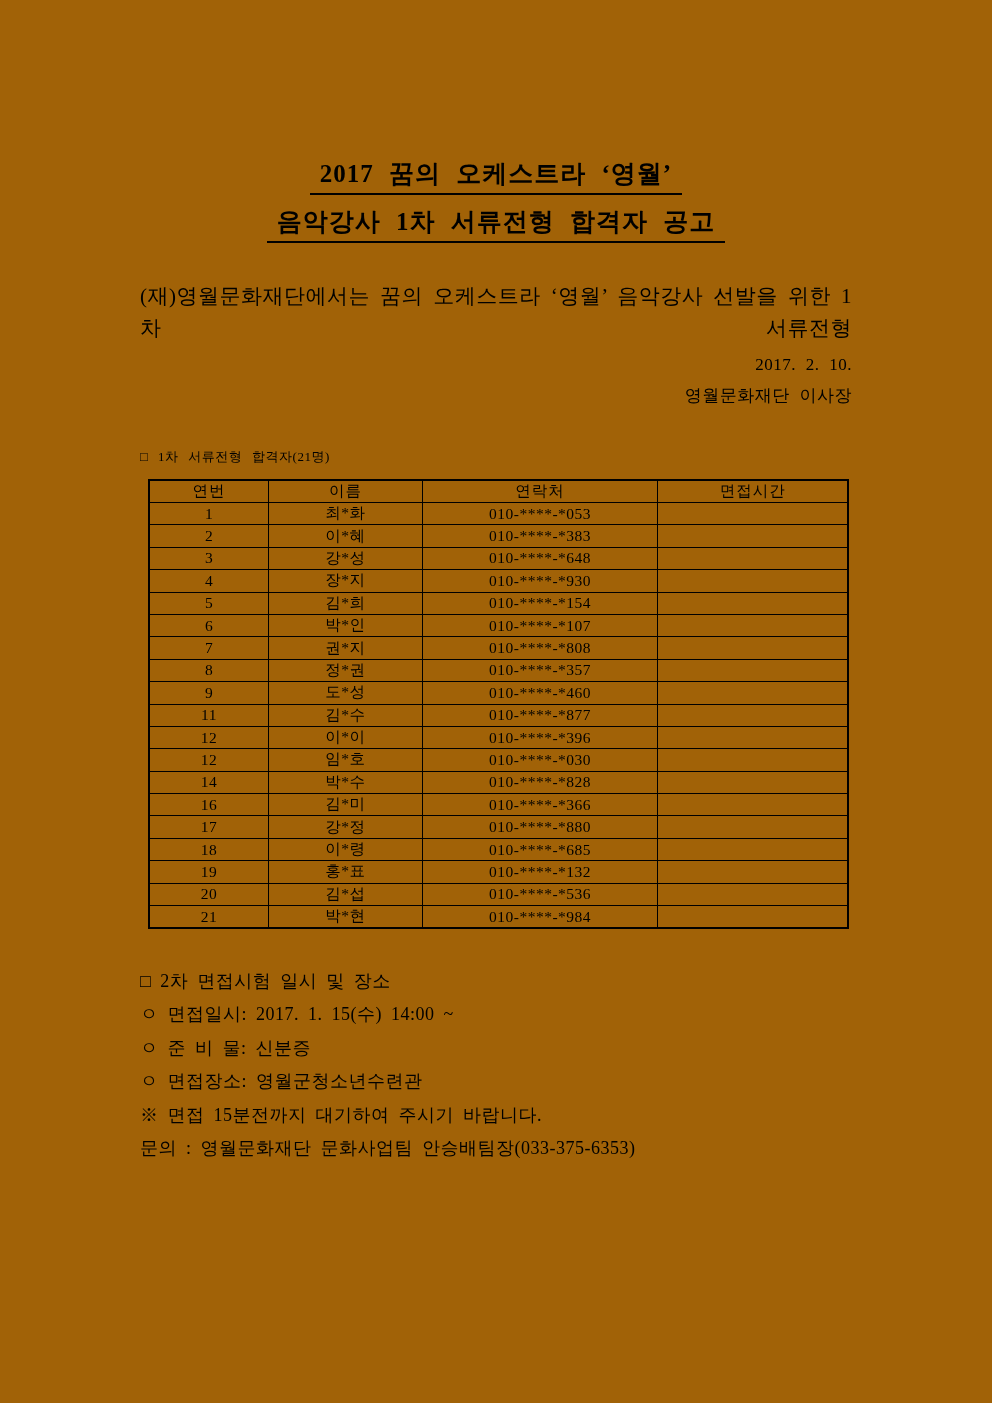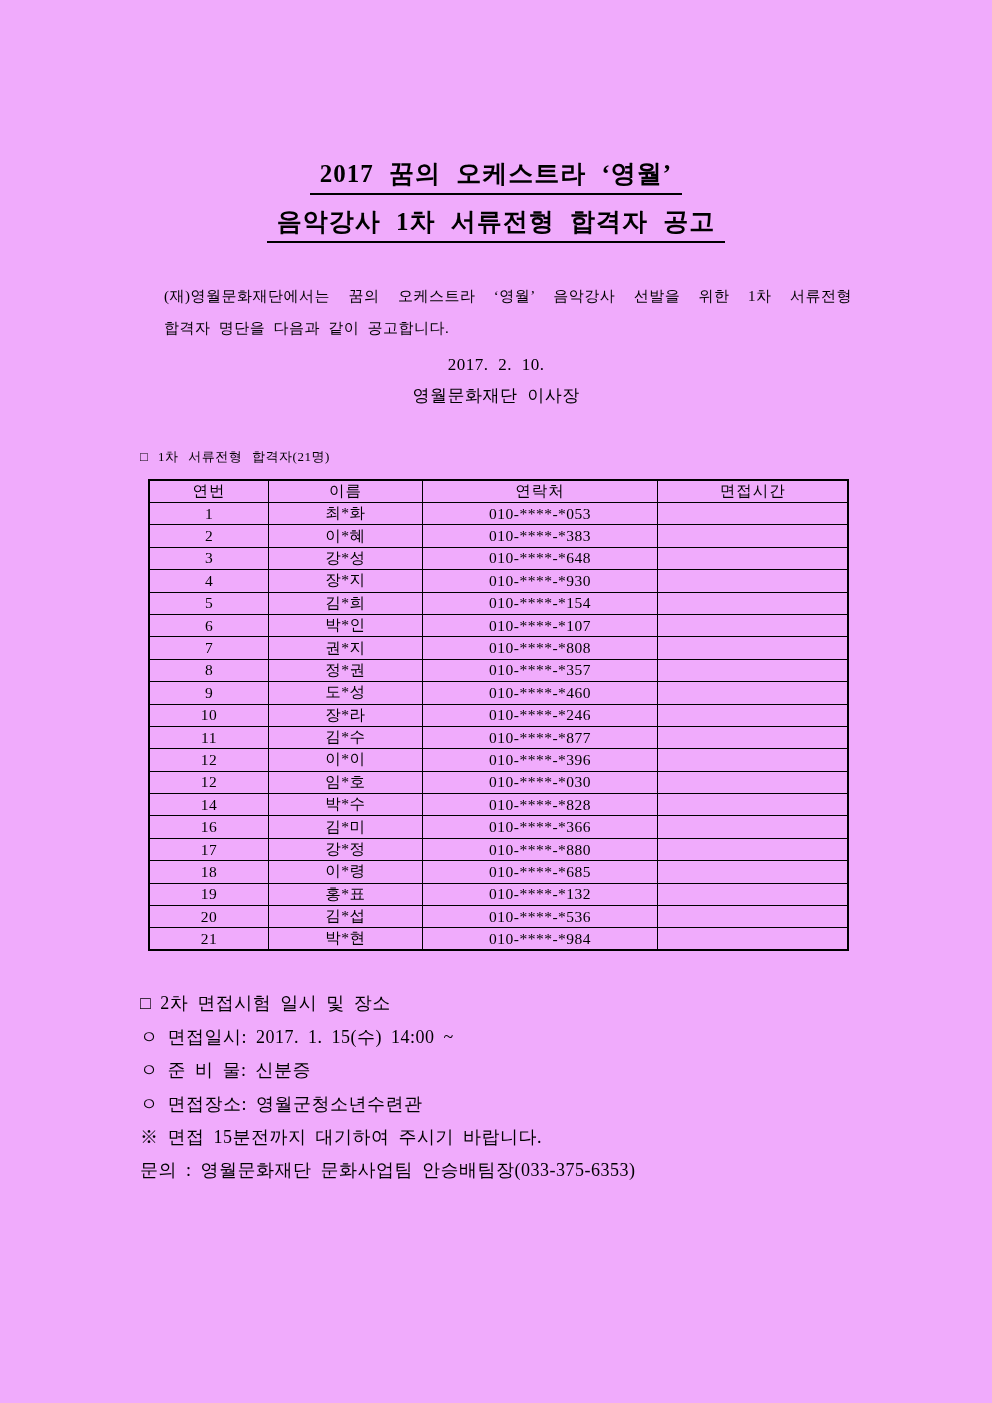--- a/index.html
+++ b/index.html
@@ -6,51 +6,51 @@
   html, body { margin: 0; padding: 0; }
   body {
     width: 992px; height: 1403px;
     background: #ffffff; color: #000000;
     font-family: "Liberation Serif", "DejaVu Serif", serif;
     overflow: hidden;
   }
   .page {
     position: relative;
     width: 992px; height: 1403px;
-    background: #f0abfc;
+    background: #a16207;
   }
   .content {
     padding: 156px 140px 0 140px;
   }
 
   
   .title-block { text-align: center; }
   .title-line {
     display: inline-block;
     font-size: 25px;
     font-weight: bold;
     letter-spacing: 1px;
     word-spacing: 8px;
     border-bottom: 2px solid #000;
     padding: 1px 10px 3px 10px;
     margin-bottom: 9px;
     white-space: nowrap;
   }
 
   
-  .intro { margin-top: 28px; font-size: 15px; line-height: 32px; margin-left: 24px; }
+  .intro { margin-top: 28px; font-size: 21px; line-height: 32px; }
   .intro-line-1 {
     text-align: justify;
     text-align-last: justify;
     word-spacing: 2px;
     letter-spacing: 0.5px;
   }
   .intro-line-2 { letter-spacing: 0.5px; word-spacing: 4px; }
   .date-line, .signature-line {
-    text-align: center;
+    text-align: right;
     font-size: 17px;
     line-height: 31px;
     word-spacing: 5px;
     letter-spacing: 0.5px;
   }
   .date-line { margin-top: 5px; }
 
   
   .section1-heading {
     margin-top: 37px;
@@ -105,21 +105,20 @@
       <div>
         <span class="title-line">2017 꿈의 오케스트라 ‘영월’</span>
       </div>
       <div>
         <span class="title-line">음악강사 1차 서류전형 합격자 공고</span>
       </div>
     </div>
 
     <div class="intro">
       <div class="intro-line-1">(재)영월문화재단에서는 꿈의 오케스트라 ‘영월’ 음악강사 선발을 위한 1차 서류전형</div>
-      <div class="intro-line-2">합격자 명단을 다음과 같이 공고합니다.</div>
     </div>
 
     <div class="date-line">2017. 2. 10.</div>
     <div class="signature-line">영월문화재단 이사장</div>
 
     <div class="section1-heading">□ 1차 서류전형 합격자(21명)</div>
 
     <table class="pass-table">
       <colgroup>
         <col class="c1">
@@ -185,26 +184,20 @@
           <td>010-****-*357</td>
           <td></td>
         </tr>
           <tr>
           <td>9</td>
           <td>도*성</td>
           <td>010-****-*460</td>
           <td></td>
         </tr>
           <tr>
-          <td>10</td>
-          <td>장*라</td>
-          <td>010-****-*246</td>
-          <td></td>
-        </tr>
-          <tr>
           <td>11</td>
           <td>김*수</td>
           <td>010-****-*877</td>
           <td></td>
         </tr>
           <tr>
           <td>12</td>
           <td>이*이</td>
           <td>010-****-*396</td>
           <td></td>

